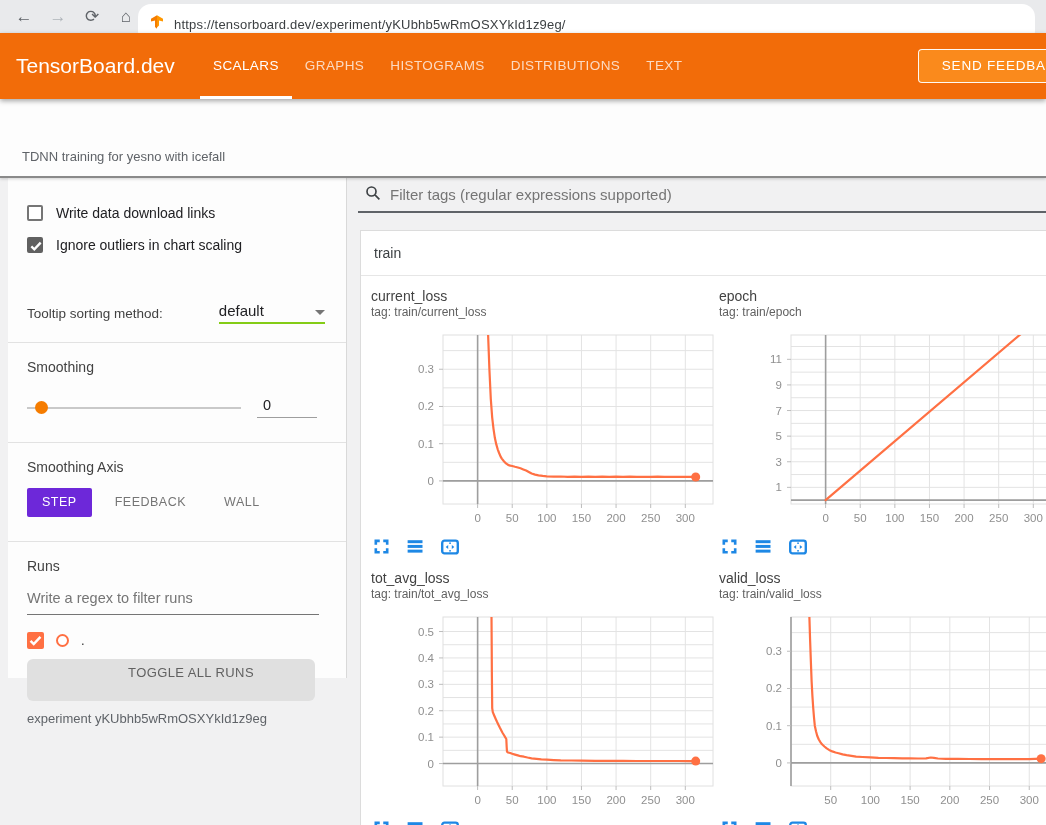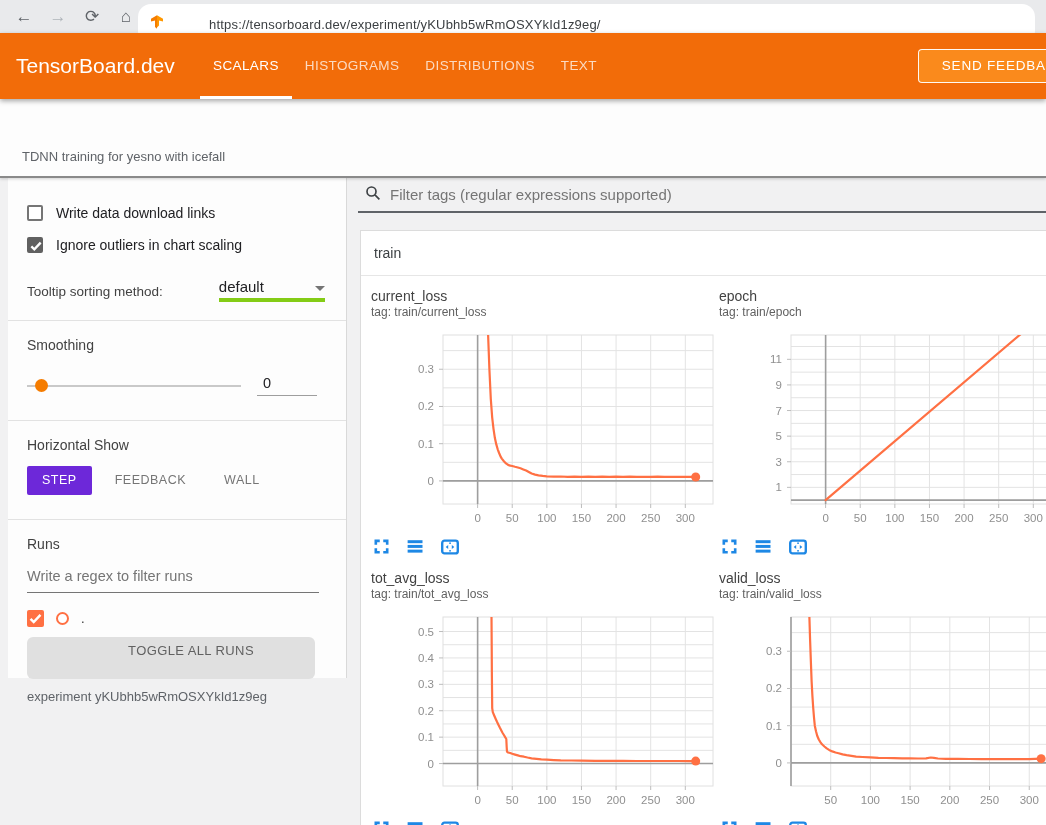--- a/index.html
+++ b/index.html
@@ -6,21 +6,21 @@
     font-family:"Liberation Sans",sans-serif;background:#f1f1f2;position:relative;}
   *{box-sizing:border-box;}
 
   
   .chrome{position:absolute;left:0;top:0;width:1046px;height:33px;background:#e9eaec;
     display:flex;align-items:center;}
   .chrome .nav-ic{font-size:17px;color:#5f6368;margin-left:14px;width:20px;text-align:center;
     line-height:20px;user-select:none;}
   .chrome .nav-ic.disabled{color:#aeb3b9;}
   .urlbar{position:absolute;left:138px;top:4px;width:897px;height:40px;background:#fff;
-    border-radius:13px;display:flex;align-items:center;padding-left:11px;gap:35px;}
+    border-radius:13px;display:flex;align-items:center;padding-left:11px;}
   .url-text{font-size:13px;color:#3c4043;margin-left:9px;letter-spacing:.2px;}
 
   
   .appbar{position:absolute;left:0;top:33px;width:1046px;height:66px;background:#f26c09;
     box-shadow:0 2px 5px rgba(0,0,0,.35);z-index:5;}
   .logo{position:absolute;left:16px;top:0;height:66px;line-height:66px;color:#fff;
     font-size:21px;font-weight:500;}
   .tabs{position:absolute;left:200px;top:0;height:66px;display:flex;}
   .tab{height:66px;line-height:66px;padding:0 13px;color:rgba(255,255,255,.75);
     font-size:13.5px;font-weight:500;letter-spacing:.4px;position:relative;cursor:pointer;}
@@ -40,22 +40,22 @@
     border-right:1px solid #d9d9d9;padding:24px 20px 0 19px;}
   .check-row{display:flex;align-items:center;height:22px;margin-bottom:10px;}
   .cbox{width:16px;height:16px;border:2px solid #757575;border-radius:2px;background:#fff;
     flex:0 0 16px;position:relative;}
   .cbox svg{display:none;position:absolute;left:-1px;top:-1px;}
   .cbox.checked{background:#616161;border-color:#616161;}
   .cbox.checked svg{display:block;}
   .check-label{font-size:14px;color:#212124;margin-left:13px;}
   .tooltip-row{margin-top:22px;display:flex;align-items:flex-end;gap:44px;}
   .tooltip-label{font-size:13.5px;color:#424242;padding-bottom:3px;}
-  .tooltip-select{margin-left:12px;width:106px;border-bottom:4px solid #84cc16;
-    display:flex;align-items:flex-end;justify-content:space-between;padding-bottom:3px;}
+  .tooltip-select{margin-left:12px;width:106px;border-bottom:2px solid #84cc16;
+    display:flex;align-items:flex-end;justify-content:space-between;padding-bottom:3px;margin-top:24px;}
   .tooltip-value{font-size:15px;color:#212124;}
   .caret{width:0;height:0;border-left:5px solid transparent;border-right:5px solid transparent;
     border-top:5px solid #757575;margin-bottom:4px;}
   .divider{border-top:1px solid #e2e2e2;margin:18px -20px 0 -19px;}
   .side-label{font-size:14px;color:#424242;margin-top:16px;}
   .slider-row{margin-top:22px;display:flex;align-items:center;}
   .slider-track{width:214px;height:2px;background:#c9c9c9;position:relative;}
   .slider-thumb{position:absolute;left:8px;top:-6px;width:13px;height:13px;border-radius:50%;
     background:#f57c00;}
   .slider-value{margin-left:16px;width:60px;border-bottom:1px solid #9e9e9e;font-size:14.5px;
@@ -109,20 +109,21 @@
         </svg>
     </span>
     <span class="url-text">https://tensorboard.dev/experiment/yKUbhb5wRmOSXYkId1z9eg/</span>
   </div>
 </div>
 
 <div class="appbar">
   <div class="logo">TensorBoard.dev</div>
   <div class="tabs" id="nav-tabs">
       <div class="tab active">SCALARS</div>
+      <div class="tab">GRAPHS</div>
       <div class="tab">HISTOGRAMS</div>
       <div class="tab">DISTRIBUTIONS</div>
       <div class="tab">TEXT</div>
     </div>
   <div class="feedback">SEND FEEDBACK</div>
 </div>
 
 <div class="subheader">
   <div class="subheader-title">TDNN training for yesno with icefall</div>
 </div>
@@ -154,21 +155,21 @@
   <div class="divider"></div>
   <div class="side-label">Smoothing</div>
   <div class="slider-row">
     <div class="slider-track">
       <div class="slider-thumb"></div>
     </div>
     <div class="slider-value">0</div>
   </div>
 
   <div class="divider" style="margin-top:24px;"></div>
-  <div class="side-label">Horizontal Show</div>
+  <div class="side-label">Smoothing Axis</div>
   <div class="axis-btns">
     <span class="axis-btn active">STEP</span>
     <span class="axis-btn">FEEDBACK</span>
     <span class="axis-btn">WALL</span>
   </div>
 
   <div class="divider" style="margin-top:24px;"></div>
   <div class="side-label">Runs</div>
   <div class="regex-filter">Write a regex to filter runs</div>
   <div class="run-row">

